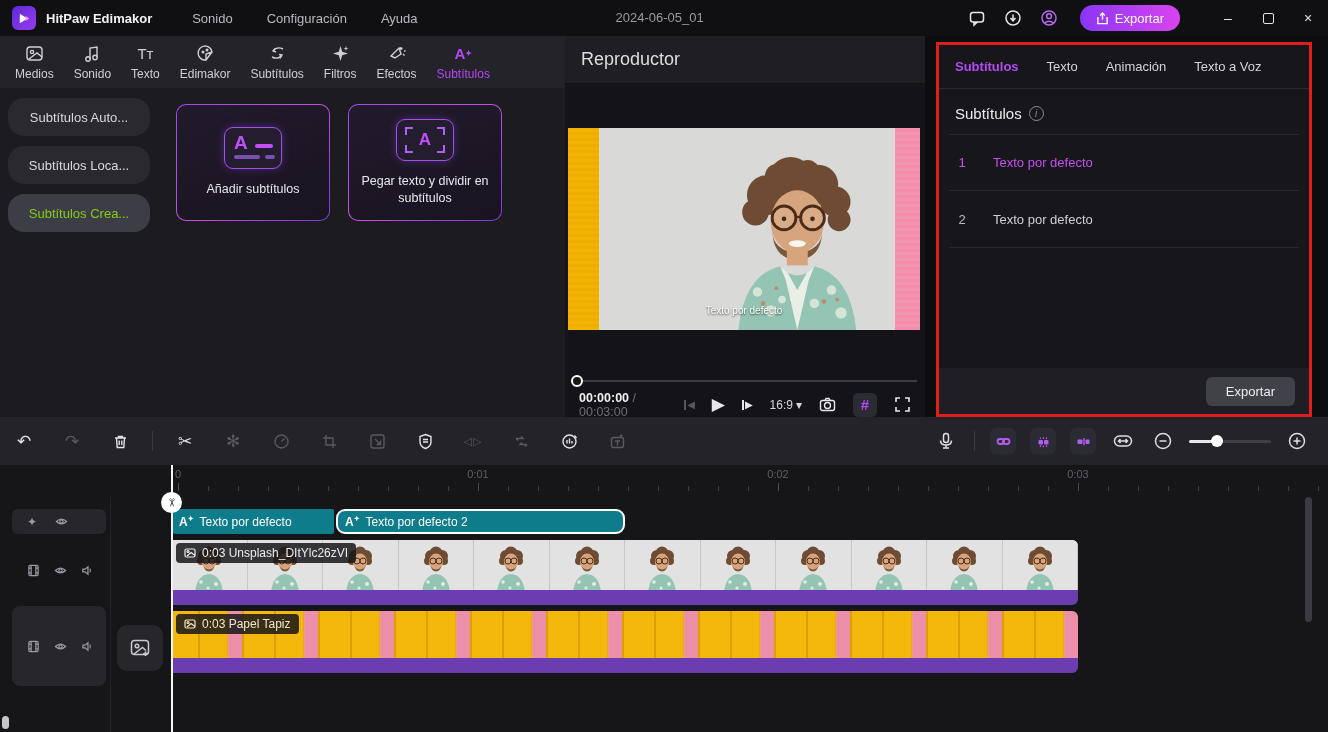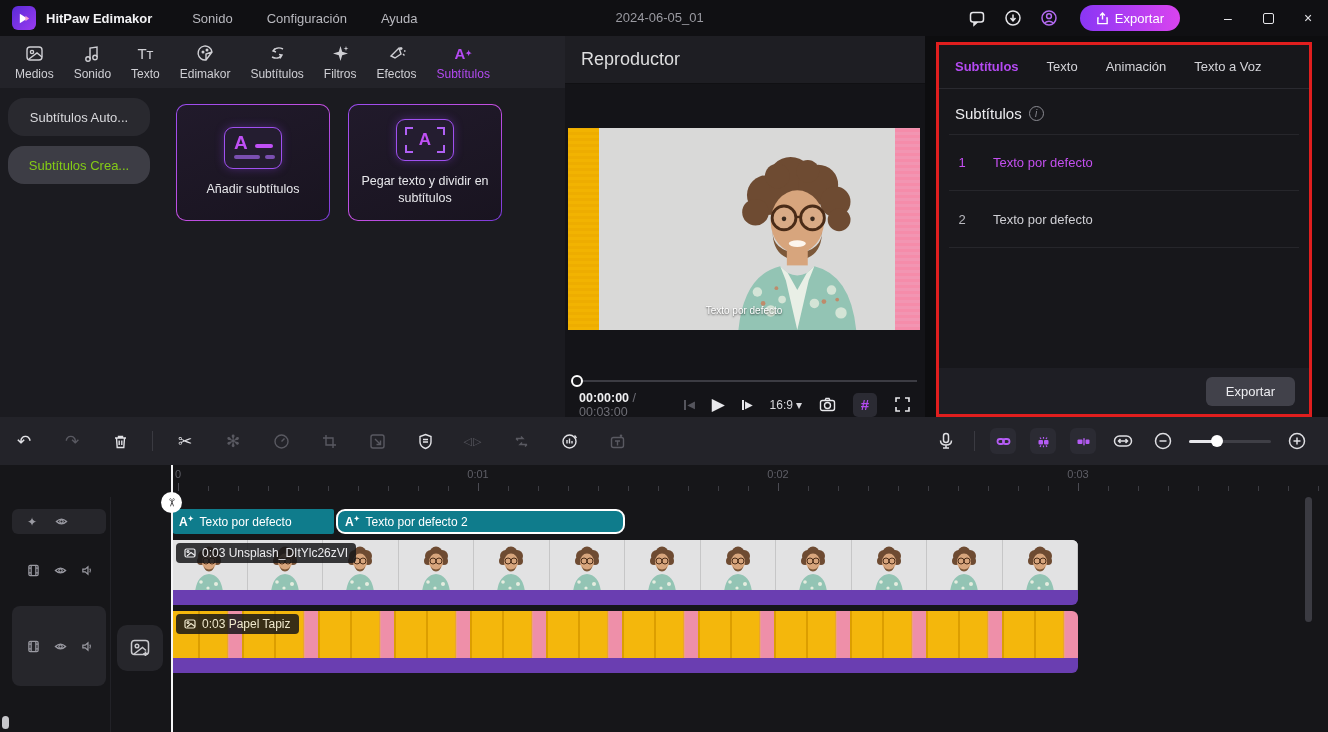--- a/index.html
+++ b/index.html
@@ -324,20 +324,21 @@
         <span>Efectos</span>
       </div>
       <div class="mtab active">
         <span class="ticon" style="font-weight:bold;">A<sup style="font-size:8px;">✦</sup></span>
         <span>Subtítulos</span>
       </div>
     </div>
     <div class="left-body">
       <aside class="subtabs">
         <div class="subtab">Subtítulos Auto...</div>
+        <div class="subtab">Subtítulos Loca...</div>
         <div class="subtab selected">Subtítulos Crea...</div>
       </aside>
       <div class="cards">
         <div class="card">
           <div class="cicon">
             <span class="a">A</span>
               <span class="l1"></span>
               <span class="l2"></span>
               <span class="l3"></span>
           </div>

